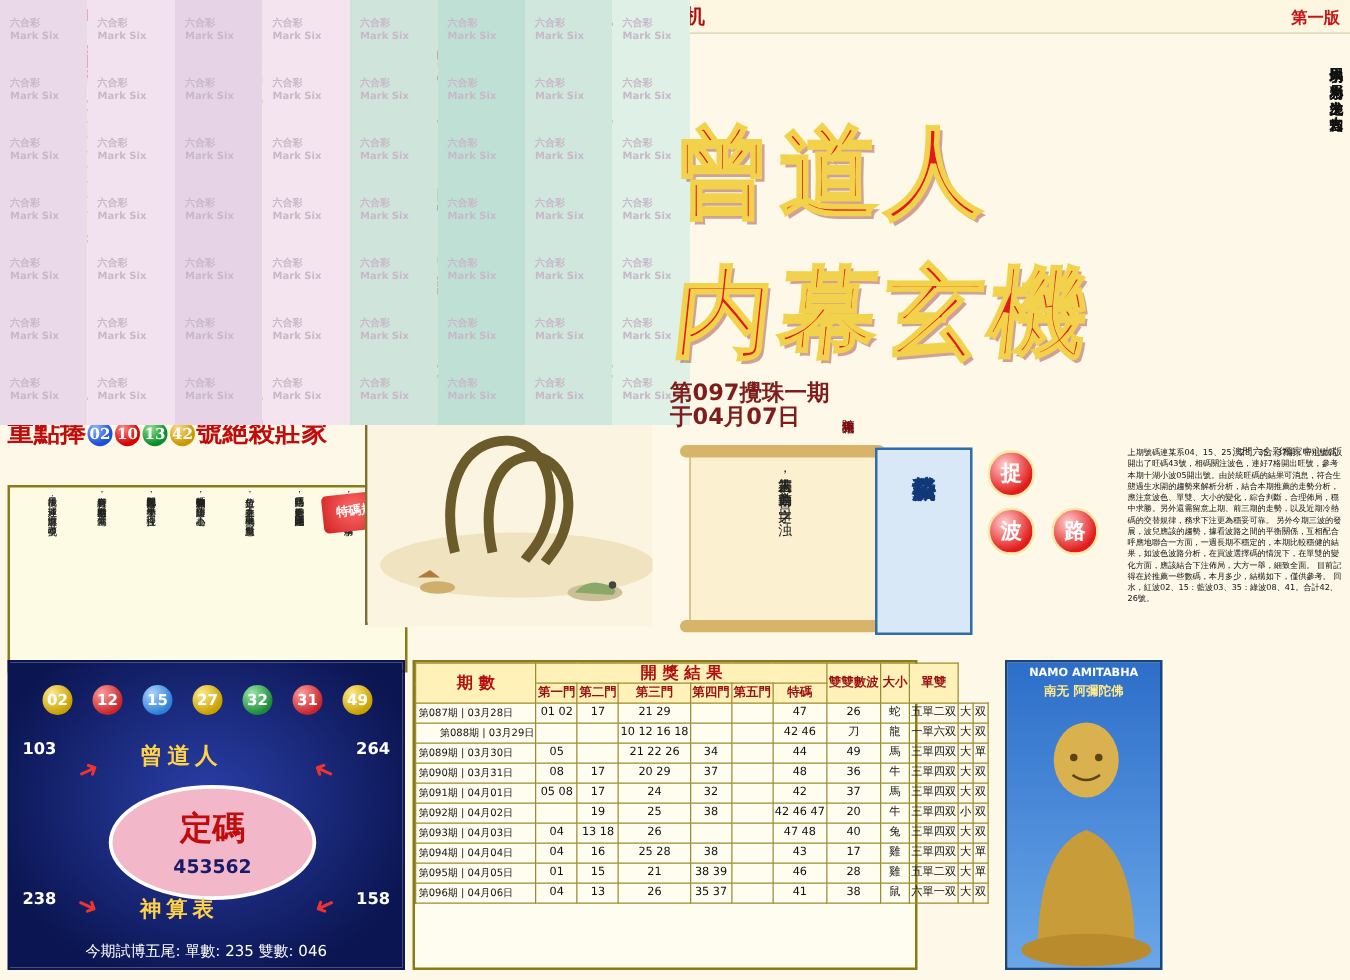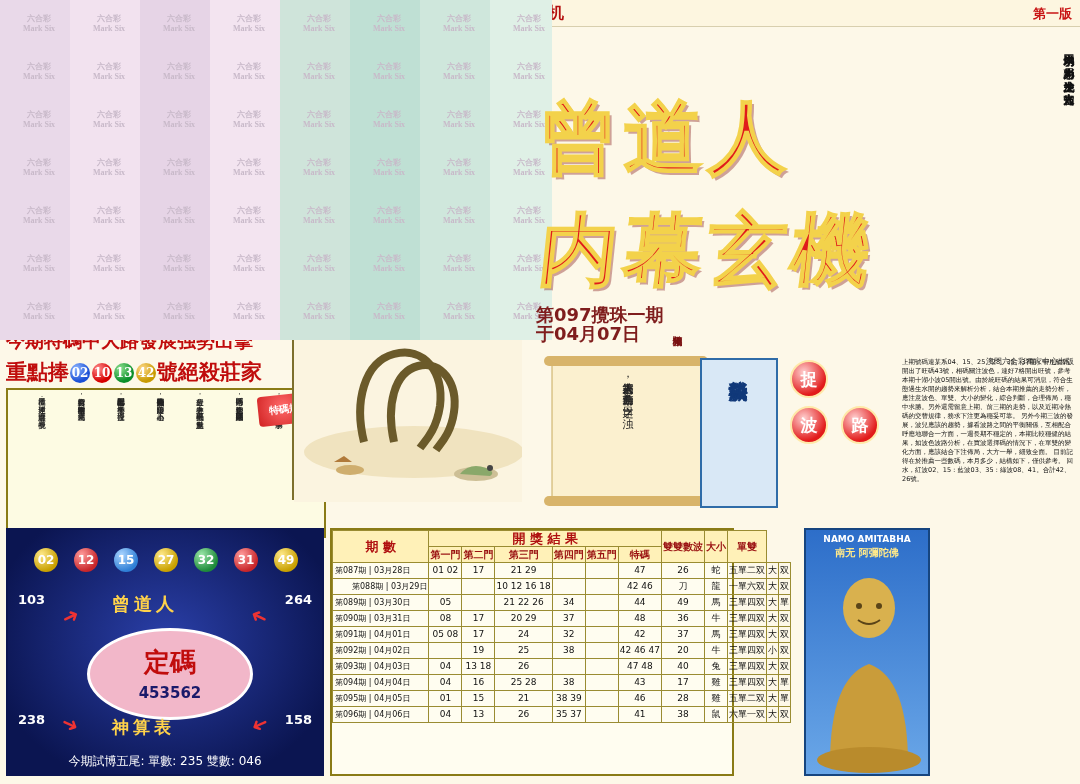--- a/index.html
+++ b/index.html
@@ -81,21 +81,21 @@
   .win .w{writing-mode:vertical-rl;text-orientation:upright;font-size:19px;color:#11397a;font-weight:bold;margin:6px auto 0;display:block;text-align:center;font-family:"DejaVu Serif","Liberation Serif",serif;}
 
   
   .zhuo{left:786px;top:356px;width:110px;height:110px;}
   .circleBtn{width:34px;height:34px;border-radius:50%;background:radial-gradient(circle at 35% 30%,#ffd0d0,#e21b1b 70%);
     color:#fff;font-size:17px;line-height:34px;text-align:center;font-weight:bold;margin:4px;display:inline-block;
     font-family:"DejaVu Serif","Liberation Serif",serif;border:2px solid #ffe9a8;}
 
   
   .marksix{left:524px;top:30px;width:552px;height:340px;overflow:hidden;}
-  .msCell{position:absolute;text-align:center;color:#c8b9c9;font-size:8px;line-height:10px;font-weight:bold;font-family:Liberation Serif, serif;}
+  .msCell{position:absolute;color:#c8b9c9;font-size:8px;line-height:10px;font-weight:bold;}
   .bigtitle{position:absolute;left:540px;top:86px;width:520px;height:250px;pointer-events:none;}
   .bigtitle .row1,.bigtitle .row2{
     font-family:"DejaVu Serif","Liberation Serif",serif;font-weight:bold;
     color:#e01b1b;-webkit-text-stroke:2px #f3d24b;
     text-shadow:3px 3px 0 rgba(120,0,0,.35);
     letter-spacing:6px;white-space:nowrap;}
   .bigtitle .row1{font-size:78px;}
   .bigtitle .row2{font-size:78px;margin-top:8px;transform:skewX(-6deg);}
   .issueline{position:absolute;left:536px;top:305px;color:#7f1d1d;font-size:18px;font-weight:bold;line-height:19px;}
 
@@ -236,21 +236,20 @@
     <div class="tnum" style="left:128px;top:52px;background:#c8262a">02</div>
     <div class="tnum" style="left:86px;top:88px;background:#1b6ec2">13</div>
     <div class="tnum" style="left:166px;top:96px;background:#1e8b3a">05</div>
     <div class="tnum" style="left:52px;top:122px;background:#c8262a">31</div>
     <div class="tnum" style="left:72px;top:164px;background:#1b6ec2">17</div>
     <div class="vcn" style="position:absolute;right:6px;bottom:8px;font-size:8px;color:#444;">招財進寶
 四方八路來</div>
   </div>
 
   <div class="head2">
-    <div class="l1">今期特碼中大路發展强勢出擊</div>
     <div class="l2">
       <span>重點捧</span><span class="mini-ball" style="background:radial-gradient(circle at 32% 28%,#8fb7ff,#1b4fd6 65%)">02</span><span class="mini-ball" style="background:radial-gradient(circle at 32% 28%,#ff8b8b,#d60000 65%)">10</span><span class="mini-ball" style="background:radial-gradient(circle at 32% 28%,#8fe08f,#0a8f2a 65%)">13</span><span class="mini-ball" style="background:radial-gradient(circle at 32% 28%,#ffd98b,#c89a00 65%)">42</span><span>號絕殺莊家</span>
     </div>
   </div>
 
   <div class="panel colbox">
     <div class="cols">
       <div class="col">好運照來，今期主攻三門與五門組合，留意波色轉換。</div>
       <div class="col">從三門入手，上期重點出號，單雙配合，穩中求勝。</div>
       <div class="col">路邊二門旺碼，綜合近期走勢，建議關注中碼區間。</div>

